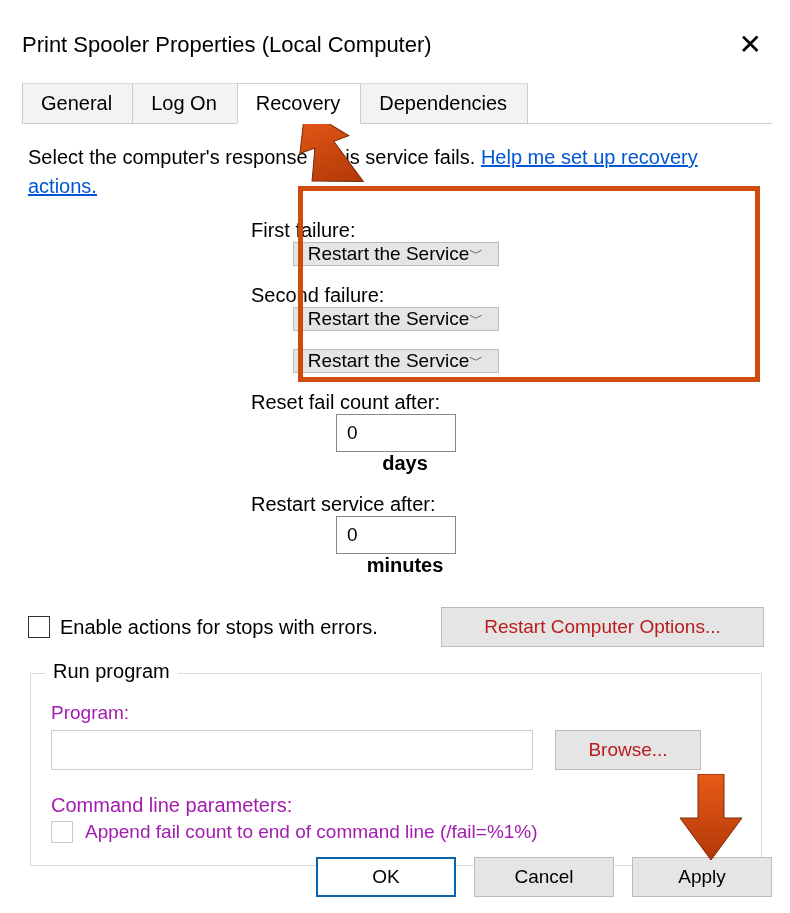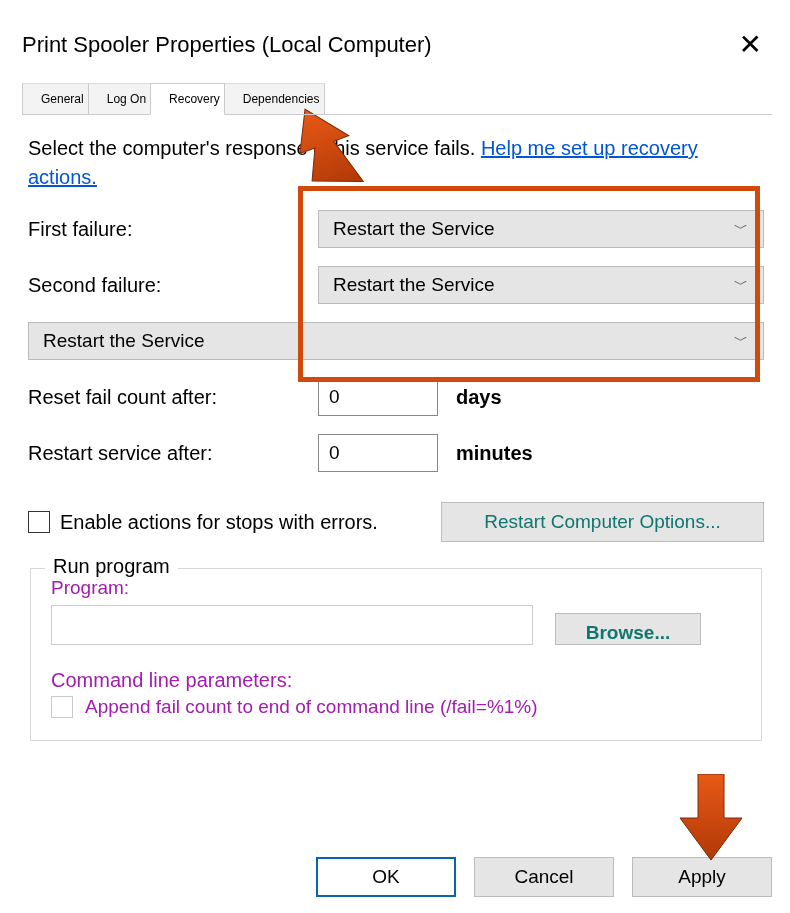--- a/index.html
+++ b/index.html
@@ -24,36 +24,36 @@
   font-size: 28px;
   font-weight: 300;
   cursor: default;
   padding: 0 8px;
 }
 .tabs {
   display: flex;
   margin: 12px 0 0 22px;
 }
 .tab {
-  padding: 8px 4px 8px 18px;
-  font-size: 12px;
+  padding: 8px 20px 8px 18px;
+  font-size: 20px;
   border: 1px solid #ccc;
   border-bottom: none;
   background: #fff;
   margin-right: -1px;
   cursor: default;
   position: relative;
 }
 .tab.inactive { background: #f3f3f3; border-top: 1px solid #ddd; }
 .tab.active { background: #fff; border-bottom: 1px solid #fff; z-index: 2; }
 .tab-line { border-top: 1px solid #ccc; margin: 0 18px 0 22px; position: relative; top: -1px; z-index: 1; }
 .content { padding: 18px 26px 0 28px; }
 .intro { font-size: 20px; line-height: 1.45; }
 .link { color: #0056d6; text-decoration: underline; cursor: pointer; }
-.row { display: flex; align-items: center; margin-top: 18px; }
+.row { display: flex; align-items: center; margin-top: 18px; flex-direction: column; }
 .lbl { width: 290px; font-size: 20px; }
 .dd {
   flex: 1;
   background: #e5e5e5;
   border: 1px solid #bbb;
   height: 38px;
   display: flex;
   align-items: center;
   padding: 0 15px 0 14px;
   font-size: 19px;
@@ -67,35 +67,35 @@
   border: 1px solid #888;
   font-size: 19px;
   padding: 0 10px;
   background: #fff;
 }
 .unit { margin-left: 18px; font-size: 20px; font-weight: bold; }
 .chkrow { display: flex; align-items: center; margin-top: 30px; }
 .chkbox { width: 22px; height: 22px; border: 1px solid #333; margin-right: 10px; cursor: default; }
 .chktxt { font-size: 20px; }
 .btn-gray {
-  background: #e5e5e5; border: 1px solid #bbb; color: #0f766e;
+  background: #e5e5e5; border: 1px solid #bbb; color: #b91c1c;
   padding: 8px 18px; font-size: 19px; font-family: inherit; cursor: default;
 }
 .restart-opts { margin-left: auto; width: 323px; height: 40px; }
 .group {
-  border: 1px solid #d8d8d8; margin: 26px 2px 0 2px; padding: 8px 20px 22px 20px;
+  border: 1px solid #d8d8d8; margin: 26px 2px 0 2px; padding: 28px 20px 22px 20px;
   position: relative;
 }
 .group-label { position: absolute; top: -14px; left: 14px; background: #fff; padding: 0 8px; font-size: 20px; }
 .disabled-txt { color: #a21caf; }
 .prog-in {
   width: 482px; height: 40px; border: 1px solid #ccc; background: #fff; margin-top: 6px;
 }
 .prog-row { display: flex; align-items: flex-end; margin-top: 0; }
-.browse-btn { margin-left: 22px; width: 146px; height: 32px; font-weight: bold; }
+.browse-btn { margin-left: 22px; width: 146px; height: 40px; }
 .cmdlbl { margin-top: 24px; font-size: 20px; }
 .appendrow { display: flex; align-items: center; margin-top: 4px; }
 .chkbox-dis { width: 22px; height: 22px; border: 1px solid #c9c9c9; margin-right: 12px; }
 .footer {
   position: absolute; bottom: 16px; right: 18px; display: flex; gap: 18px;
 }
 .footer .winbtn {
   width: 140px; height: 40px; font-size: 19px; font-family: inherit;
   background: #e5e5e5; border: 1px solid #bbb; cursor: default;
 }

